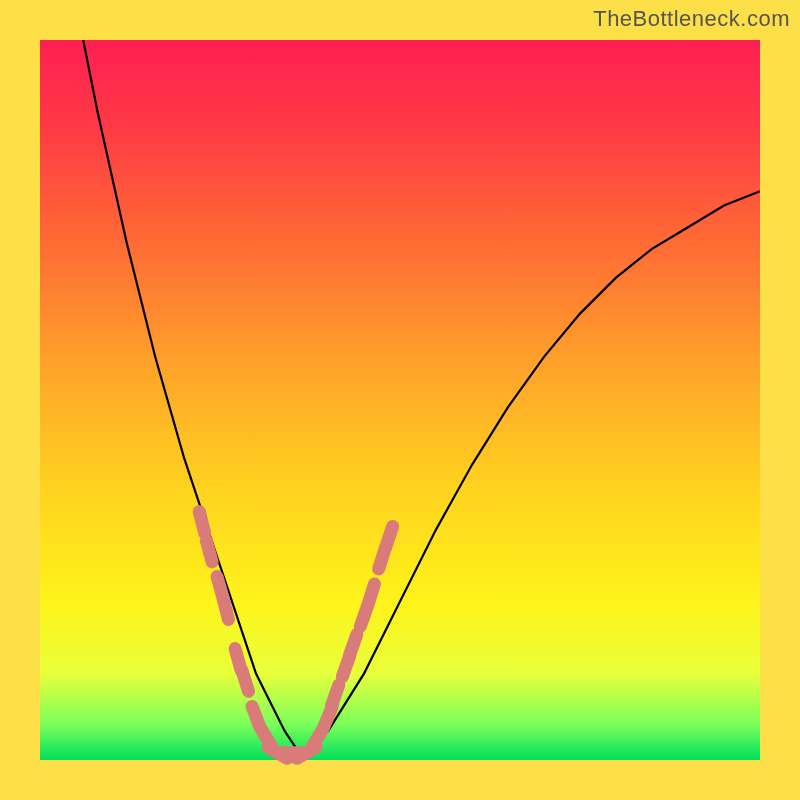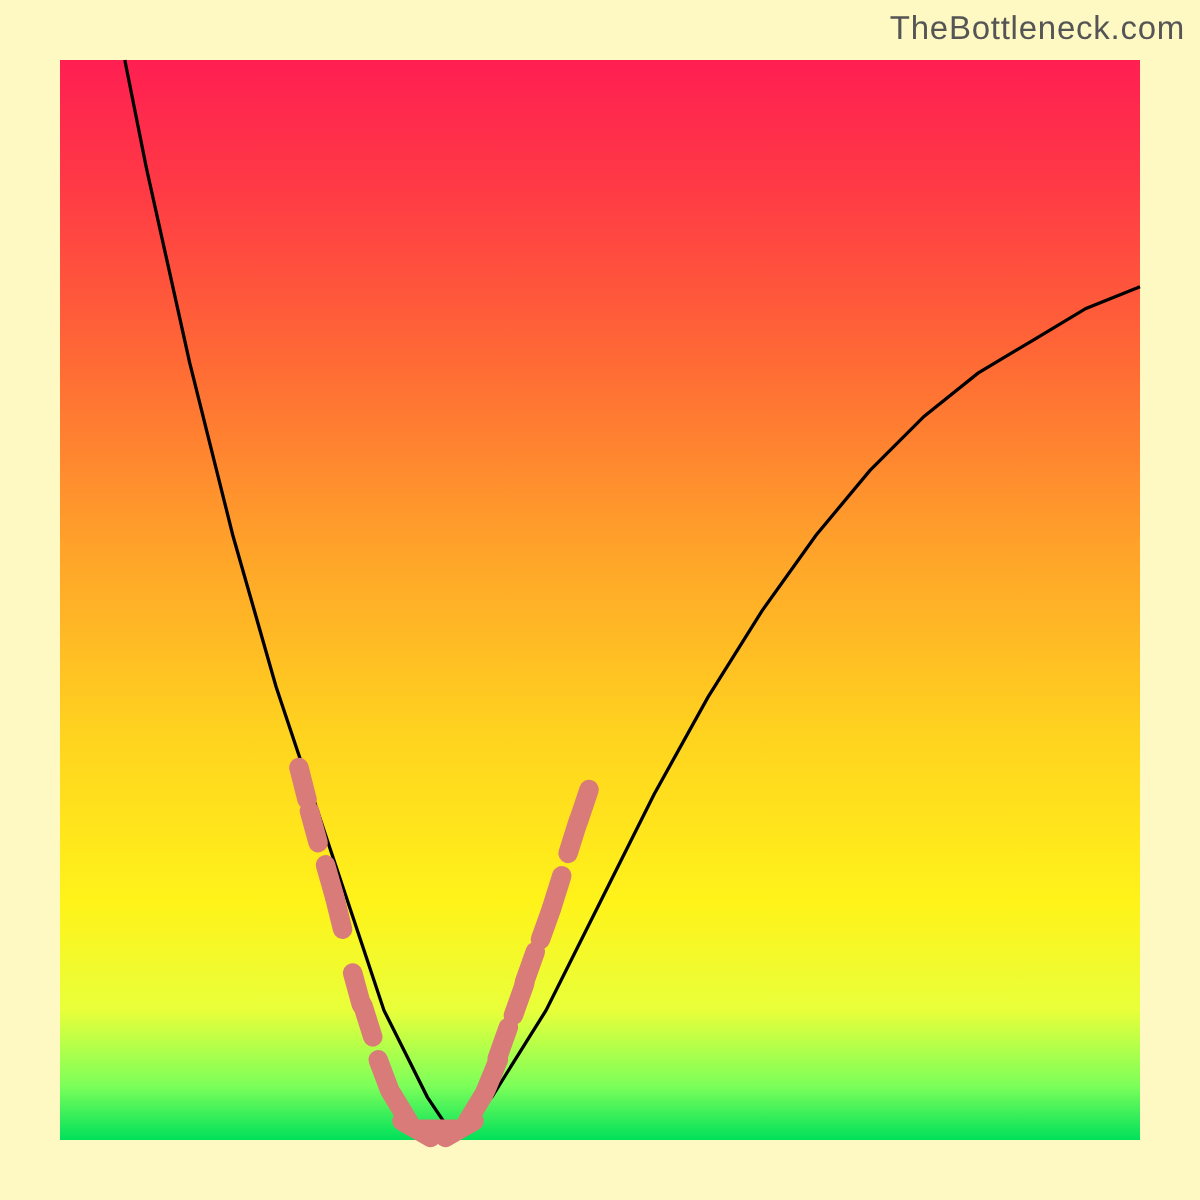--- a/index.html
+++ b/index.html
@@ -9,21 +9,21 @@
     height: 800px;
     background: #000;
     overflow: hidden;
   }
   .frame {
     position: absolute;
     left: 0;
     top: 0;
     width: 800px;
     height: 800px;
-    background: #fef9c3;
+    background: #fde047;
   }
   .plot-area {
     position: absolute;
     left: 40px;
     top: 40px;
     width: 720px;
     height: 720px;
     
     background: linear-gradient(
       to bottom,

